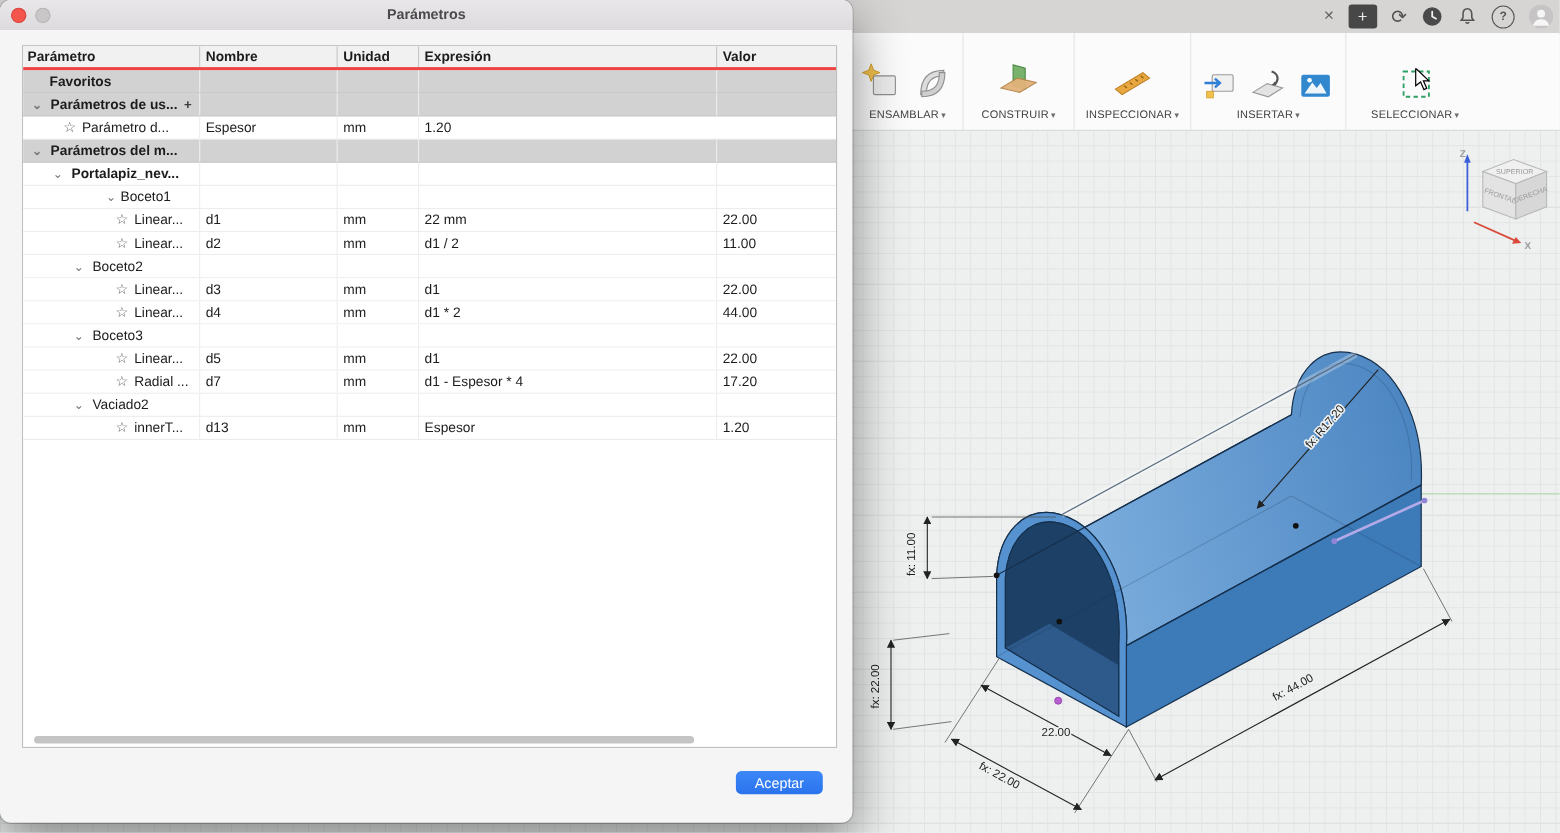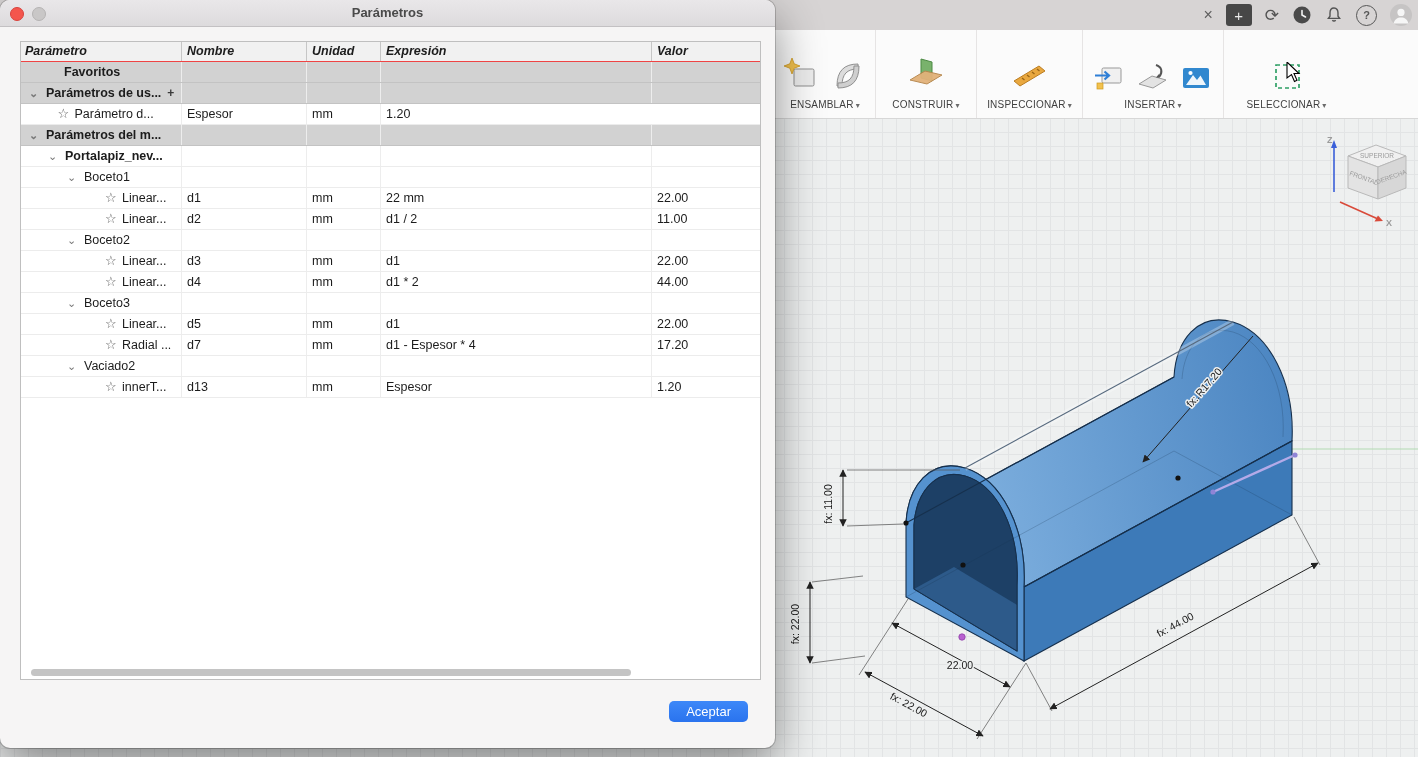--- a/index.html
+++ b/index.html
@@ -36,21 +36,21 @@
   
   .dialog{position:absolute;left:0;top:0;width:775px;height:748px;background:#f6f5f5;border-radius:10px;
     box-shadow:0 18px 48px rgba(0,0,0,.45),0 0 0 1px rgba(0,0,0,.18);z-index:50;}
   .titlebar{position:relative;height:26px;background:linear-gradient(#e9e7e9,#dddbdd);border-bottom:1px solid #c3c1c3;border-radius:10px 10px 0 0;}
   .title{position:absolute;left:0;right:0;top:0;height:26px;line-height:26px;text-align:center;font-size:13px;font-weight:bold;color:#4a4a4a;}
   .lights{position:absolute;left:10px;top:7px;display:flex;gap:8px;}
   .light{width:12px;height:12px;border-radius:50%;}
   .light.red{background:#f4564d;border:.5px solid #d9423c;}
   .light.gray{background:#c9c7c7;border:.5px solid #b5b3b3;}
   .tablebox{position:absolute;left:20px;top:41px;width:739px;height:637px;background:#fff;border:1px solid #bfbfbf;overflow:hidden;}
-  .thead{display:flex;height:19px;line-height:19px;background:#f1f1f1;border-bottom:1px solid #ef4444;font-weight:bold;font-size:12.5px;color:#1c1c1c;font-style:italic;}
+  .thead{display:flex;height:19px;line-height:19px;background:#f1f1f1;border-bottom:3px solid #ef4444;font-weight:bold;font-size:12.5px;color:#1c1c1c;}
   .thead .cell{border-right:1px solid #c6c6c6;}
   .trow{display:flex;height:20px;line-height:20px;font-size:12.5px;color:#1c1c1c;background:#fff;border-bottom:1px solid #ececec;}
   .trow.group{background:#d2d2d2;border-bottom-color:#c3c3c3;font-weight:bold;}
   .cell{overflow:hidden;white-space:nowrap;box-sizing:border-box;flex:none;}
   .trow .cell{border-right:1px solid #ededed;}
   .c1{width:161px;padding-left:8px;}
   .c2{width:125px;padding-left:5px;}
   .c3{width:74px;padding-left:5px;}
   .c4{width:271px;padding-left:5px;}
   .c5{flex:1 1 auto;padding-left:5px;border-right:none !important;}
@@ -278,21 +278,21 @@
   <div class="tablebox">
     <div class="thead">
       <div class="cell c1" style="padding-left:4px;">Parámetro</div>
       <div class="cell c2">Nombre</div>
       <div class="cell c3">Unidad</div>
       <div class="cell c4">Expresión</div>
       <div class="cell c5">Valor</div>
     </div>
     <div id="table-body">
         <div class="trow group">
-          <div class="cell c1" style="padding-left: 43px;"><span class="lbl">Favoritos</span></div>
+          <div class="cell c1" style="padding-left: 24px;"><span class="lbl">Favoritos</span></div>
           <div class="cell c2"></div>
           <div class="cell c3"></div>
           <div class="cell c4"></div>
           <div class="cell c5"></div>
         </div>
         <div class="trow group">
           <div class="cell c1" style="padding-left: 8px;"><span class="chev">⌄</span><span class="lbl">Parámetros de us...</span><span class="plus">+</span></div>
           <div class="cell c2"></div>
           <div class="cell c3"></div>
           <div class="cell c4"></div>
@@ -312,21 +312,21 @@
           <div class="cell c5"></div>
         </div>
         <div class="trow node">
           <div class="cell c1" style="padding-left: 27px;"><span class="chev">⌄</span><span class="lbl b">Portalapiz_nev...</span></div>
           <div class="cell c2"></div>
           <div class="cell c3"></div>
           <div class="cell c4"></div>
           <div class="cell c5"></div>
         </div>
         <div class="trow node">
-          <div class="cell c1" style="padding-left: 46px;"><span class="chev">⌄</span><span class="lbl">Boceto1</span></div>
+          <div class="cell c1" style="padding-left: 46px; text-align: center;"><span class="chev">⌄</span><span class="lbl">Boceto1</span></div>
           <div class="cell c2"></div>
           <div class="cell c3"></div>
           <div class="cell c4"></div>
           <div class="cell c5"></div>
         </div>
         <div class="trow param">
           <div class="cell c1" style="padding-left: 84px;"><span class="star">☆</span><span class="lbl">Linear...</span></div>
           <div class="cell c2">d1</div>
           <div class="cell c3">mm</div>
           <div class="cell c4">22 mm</div>

